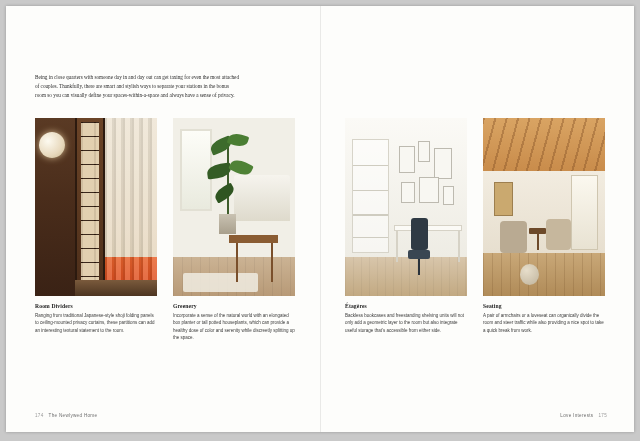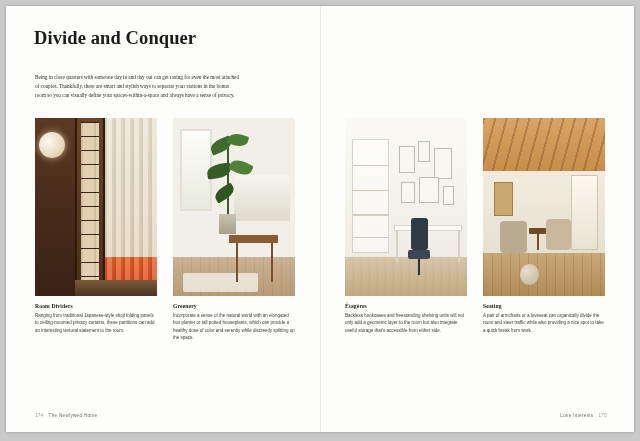--- a/index.html
+++ b/index.html
@@ -305,21 +305,20 @@
 </style>
 </head>
 <body>
 
 <div class="spread">
 
   <div class="gutter"></div>
 
   <div class="page left">
 
-    <div class="headline">Divide and Conquer</div>
 
     <p class="intro">Being in close quarters with someone day in and day out can get taxing for even the most attached of couples. Thankfully, there are smart and stylish ways to separate your stations in the bonus room so you can visually define your spaces-within-a-space and always have a sense of privacy.</p>
 
     <div class="photo-row">
 
       <div class="block" id="block-room-dividers">
         <div class="photo ph-divider">
           <div class="wall-left"></div>
           <div class="shoji"></div>
           <div class="drape"></div>

